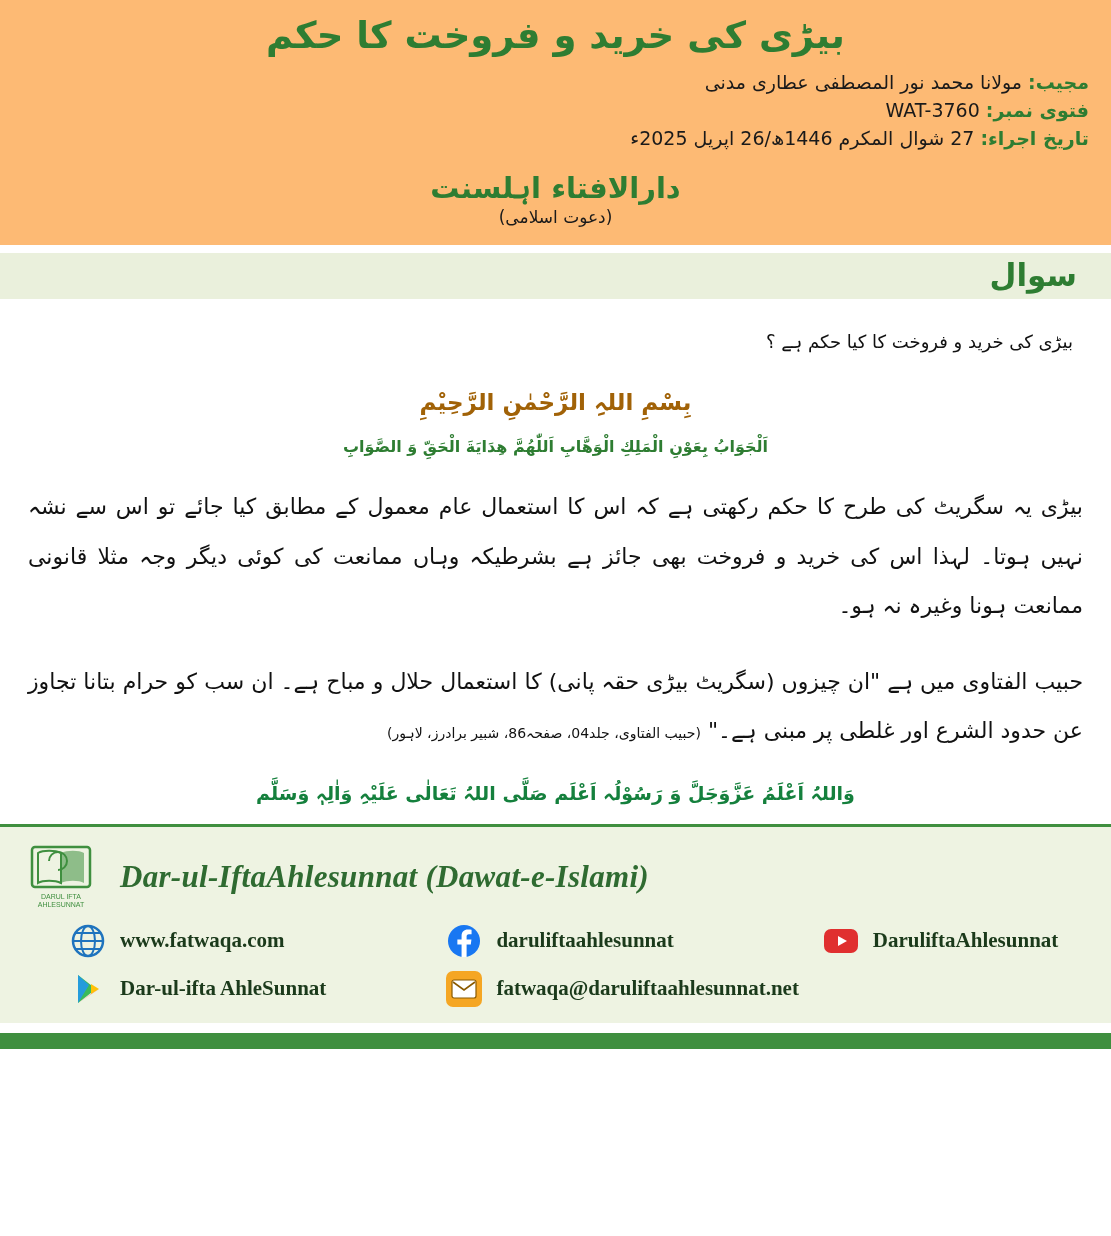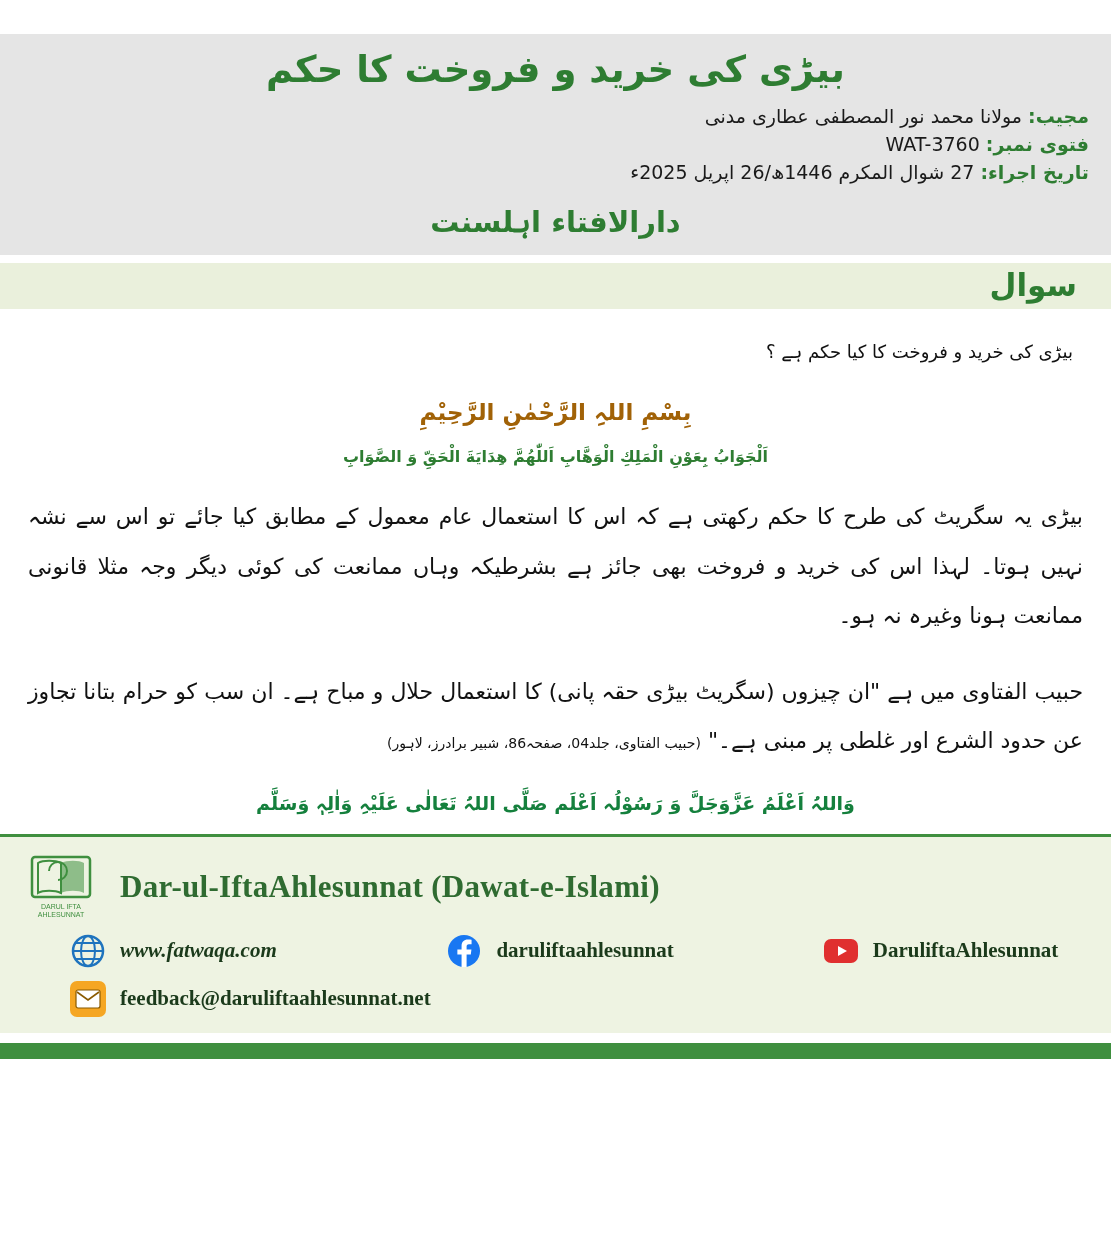--- a/index.html
+++ b/index.html
@@ -12,23 +12,22 @@
   .page {
     width: 1111px;
     min-height: 1236px;
     position: relative;
     background: #ffffff;
     overflow: hidden;
   }
 
   
   .header-band {
-    background: #e5e5e5;
+    background: #fdba74;
     padding: 8px 22px 14px 22px;
-    margin-top: 34px;
   }
   .doc-title {
     text-align: center;
     color: #2e7d32;
     font-size: 37px;
     font-weight: bold;
     letter-spacing: 0px;
     margin: 6px 0 14px 0;
     font-family: "DejaVu Sans", sans-serif;
     direction: rtl;
@@ -146,20 +145,21 @@
   .footer-logo {
     width: 86px;
     height: 72px;
     flex: 0 0 auto;
     display: flex;
     align-items: center;
     justify-content: center;
   }
   .footer-brand {
     font-family: "Liberation Serif", serif;
+    font-style: italic;
     font-weight: bold;
     font-size: 31px;
     color: #2f6b31;
     letter-spacing: 0.3px;
   }
   .footer-rows {
     display: flex;
     flex-direction: column;
     gap: 12px;
     padding-left: 52px;
@@ -167,21 +167,21 @@
   .footer-row {
     display: flex;
     align-items: center;
     gap: 0px;
   }
   .fcell {
     display: flex;
     align-items: center;
     gap: 14px;
   }
-  .fcell.c1 { width: 390px; font-style: italic; }
+  .fcell.c1 { width: 390px; }
   .fcell.c2 { width: 390px; }
   .fcell.c3 { width: 280px; }
   .fico {
     width: 36px; height: 36px;
     flex: 0 0 auto;
     display: flex; align-items: center; justify-content: center;
     border-radius: 7px;
   }
   .ftext {
     font-family: "Liberation Serif", serif;
@@ -216,20 +216,21 @@
       <span class="meta-label">فتوی نمبر:</span>
       <span>WAT-3760</span>
     </div>
 
     <div class="meta-line">
       <span class="meta-label">تاریخ اجراء:</span>
       <span>27 شوال المکرم 1446ھ/26 اپریل 2025ء</span>
     </div>
 
     <div class="org-name">دارالافتاء اہلسنت</div>
+    <div class="org-sub">(دعوت اسلامی)</div>
   </div>
 
   <div class="question-band">
     <div class="question-heading">سوال</div>
   </div>
 
   <div class="body-wrap">
     <div class="question-text">بیڑی کی خرید و فروخت کا کیا حکم ہے ؟</div>
 
     <div class="basmala">بِسْمِ اللہِ الرَّحْمٰنِ الرَّحِيْمِ</div>
@@ -290,29 +291,40 @@
             <svg width="36" height="28" viewBox="0 0 36 28" xmlns="http://www.w3.org/2000/svg">
               <rect x="1" y="2" width="34" height="24" rx="7" fill="#e02f2f"></rect>
               <path d="M15 9 L24 14 L15 19 Z" fill="#ffffff"></path>
             </svg>
           </span>
           <span class="ftext">DaruliftaAhlesunnat</span>
         </div>
       </div>
 
       <div class="footer-row">
+        <div class="fcell c1">
+          <span class="fico">
+            <svg width="34" height="34" viewBox="0 0 34 34" xmlns="http://www.w3.org/2000/svg">
+              <path d="M7 3 L25 17 L7 31 Z" fill="#3bba5a"></path>
+              <path d="M7 3 L18 13 L7 31 Z" fill="#2196f3" opacity="0.85"></path>
+              <path d="M20 12 L28 17 L20 22 Z" fill="#ffc107"></path>
+              <path d="M20 22 L28 17 L7 31 Z" fill="#f44336" opacity="0.75"></path>
+            </svg>
+          </span>
+          <span class="ftext">Dar-ul-ifta AhleSunnat</span>
+        </div>
 
         <div class="fcell c2">
           <span class="fico" style="background:#f5a623;">
             <svg width="26" height="20" viewBox="0 0 26 20" xmlns="http://www.w3.org/2000/svg">
               <rect x="1" y="1" width="24" height="18" rx="2" fill="#ffffff" stroke="#8a5a00" stroke-width="1.2"></rect>
               <path d="M2 3 L13 11 L24 3" fill="none" stroke="#8a5a00" stroke-width="1.6"></path>
             </svg>
           </span>
-          <span class="ftext">feedback@daruliftaahlesunnat.net</span>
+          <span class="ftext">fatwaqa@daruliftaahlesunnat.net</span>
         </div>
 
         <div class="fcell c3"></div>
       </div>
 
     </div>
   </div>
 
   <div class="bottom-rule"></div>
   <div class="bottom-bar"></div>

